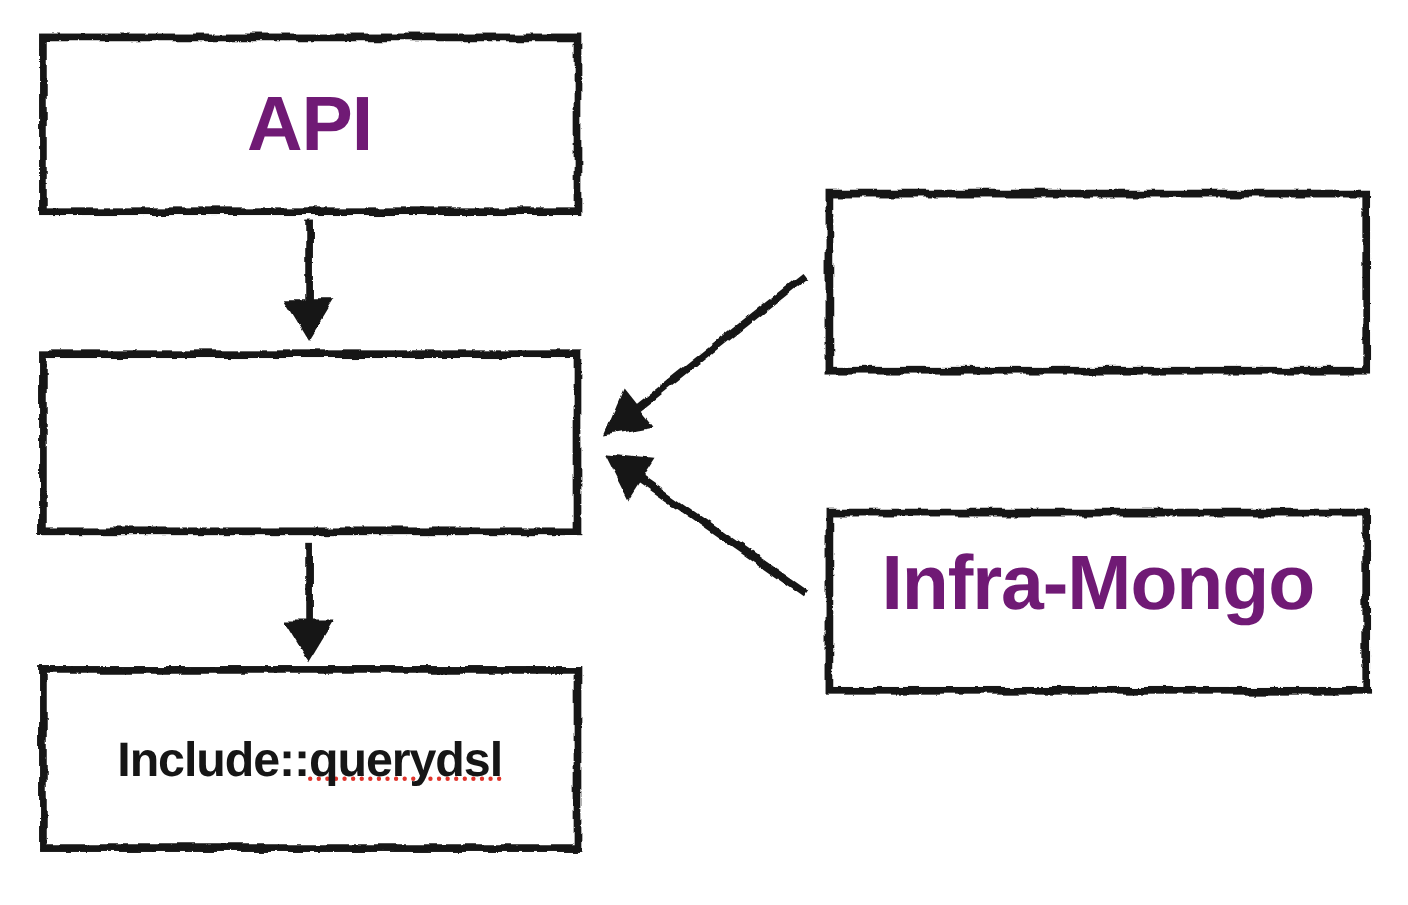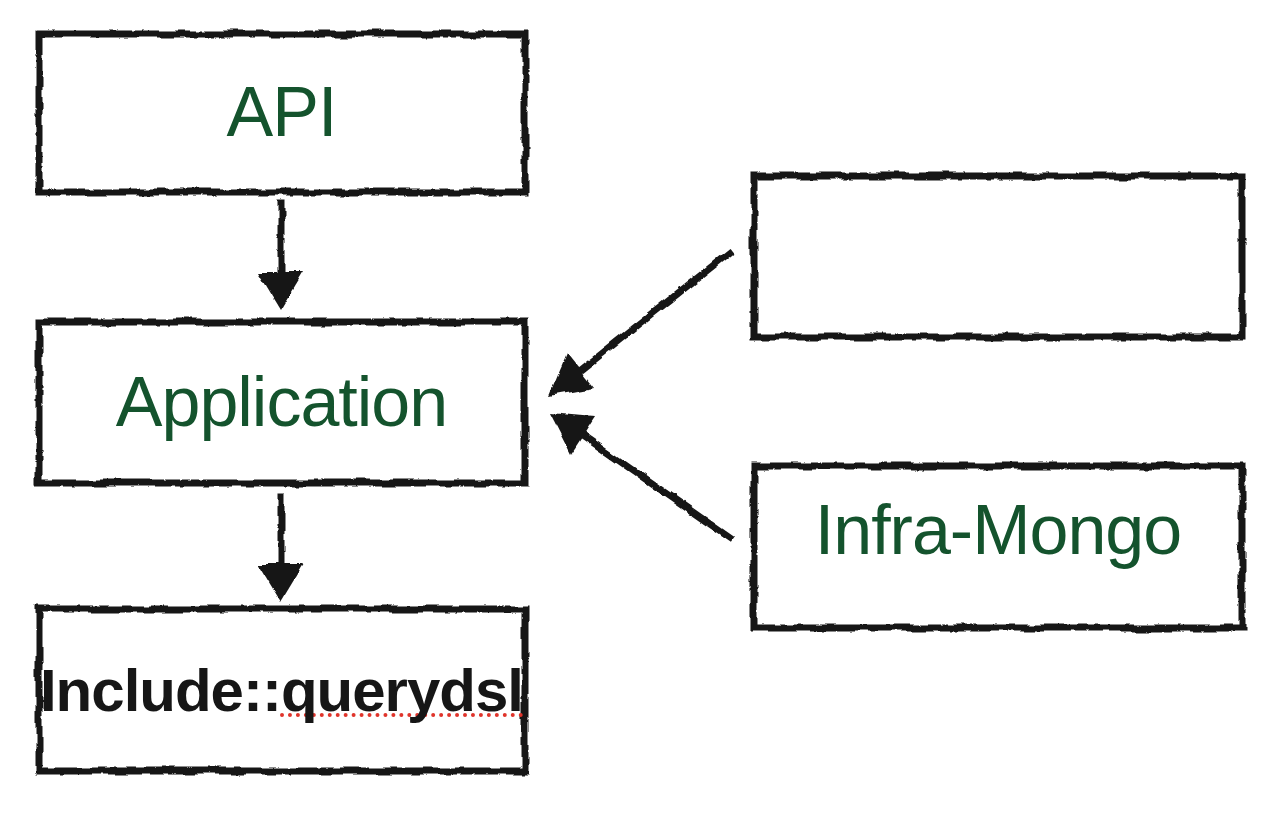--- a/index.html
+++ b/index.html
@@ -26,30 +26,30 @@
   .node {
     position: absolute;
     z-index: 2;
     display: flex;
     flex-direction: column;
     align-items: center;
     justify-content: center;
     text-align: center;
   }
   .node-label {
-    font-weight: 400;
+    font-weight: 700;
     font-size: 70px;
     line-height: 1.05;
     letter-spacing: -1px;
-    color: #14532d;
+    color: #701a75;
     white-space: nowrap;
   }
   .node-sublabel {
     font-weight: 700;
-    font-size: 60px;
+    font-size: 44px;
     line-height: 1.1;
     letter-spacing: -1px;
     color: #161616;
     white-space: nowrap;
     margin-top: 2px;
   }
   .spellcheck-flagged {
     text-decoration-line: underline;
     text-decoration-style: dotted;
     text-decoration-color: #e0342b;
@@ -95,23 +95,20 @@
 
       <line x1="730" y1="538" x2="585" y2="437"></line>
       <polygon points="550,413 595,417 571,454" fill="#161616" stroke="none"></polygon>
     </g>
   </svg>
 
   <div class="node node-api">
     <span class="node-label">API</span>
   </div>
 
-  <div class="node node-application">
-    <span class="node-label">Application</span>
-  </div>
 
   <div class="node node-domain">
     <span class="node-sublabel"><span>Include::</span><span class="spellcheck-flagged">querydsl</span></span>
   </div>
 
 
   <div class="node node-infra-mongo">
     <span class="node-label">Infra-Mongo</span>
   </div>
 

